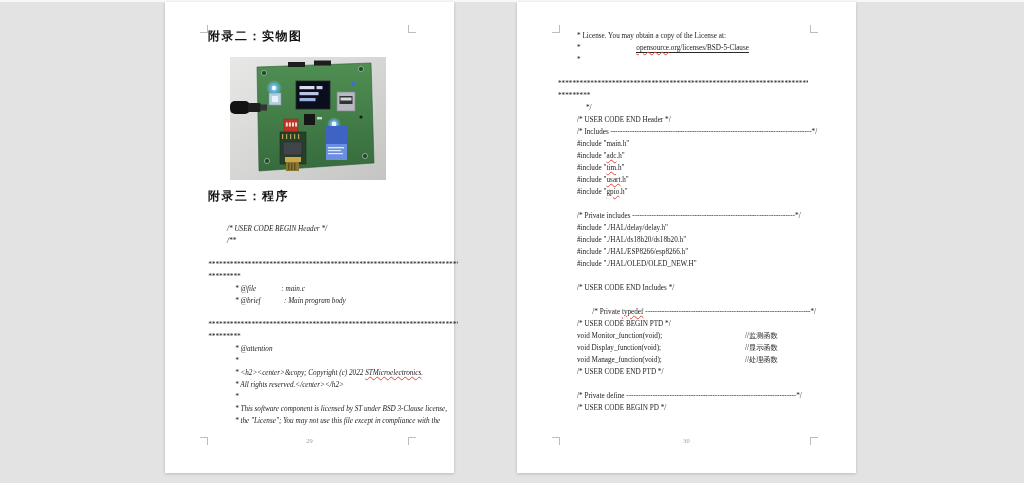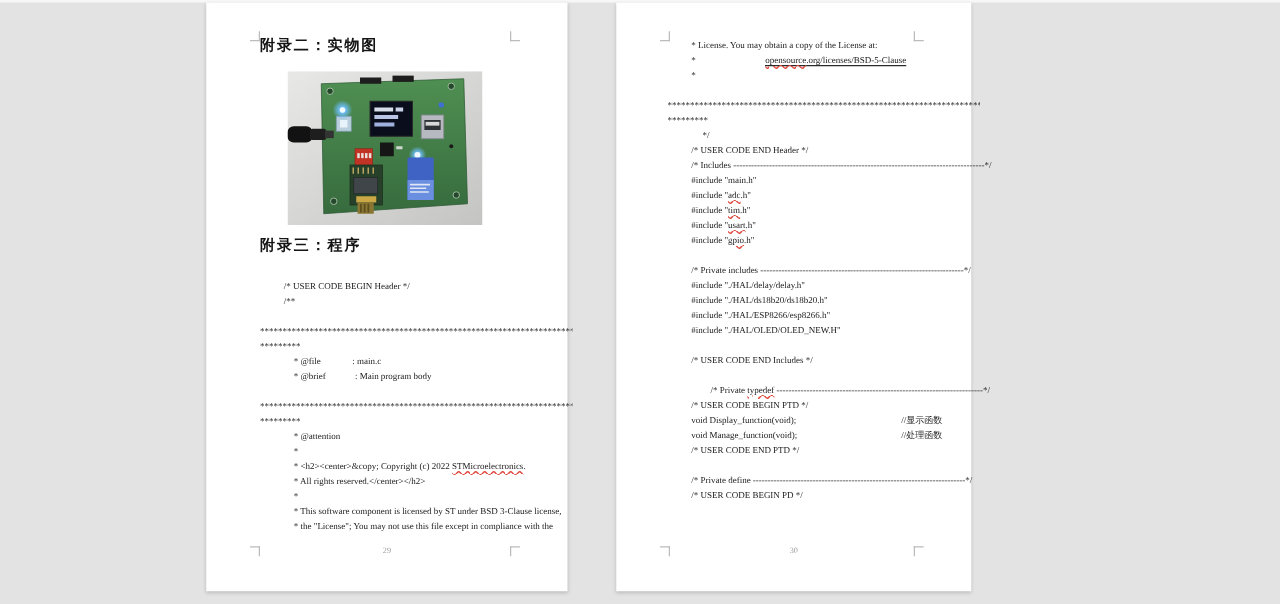--- a/index.html
+++ b/index.html
@@ -5,40 +5,40 @@
   * { margin:0; padding:0; box-sizing:border-box; }
   html,body { width:1024px; height:483px; overflow:hidden; }
   body { font-family:"Liberation Serif", serif; background:#e3e3e3; }
 
   .canvas { position:relative; width:1024px; height:483px; background:#e3e3e3; }
   .topline { position:absolute; top:0; left:0; width:1024px; height:2px; background:#f7f7f7; }
 
   .page { position:absolute; top:2px; height:471px; background:#ffffff;
           box-shadow:0 1px 3px rgba(0,0,0,.18); }
   .page-left  { left:165px; width:289px; }
-  .page-right { left:493px; width:284px; }
+  .page-right { left:517px; width:339px; }
 
   
   .crop { position:absolute; width:8px; height:8px; }
   .crop.tl { left:35px;  top:23px;    border-right:1px solid #bcbcbc; border-bottom:1px solid #bcbcbc; }
   .crop.tr { right:38px; top:23px;    border-left:1px solid #bcbcbc;  border-bottom:1px solid #bcbcbc; }
   .crop.bl { left:35px;  bottom:28px; border-right:1px solid #bcbcbc; border-top:1px solid #bcbcbc; }
   .crop.br { right:38px; bottom:28px; border-left:1px solid #bcbcbc;  border-top:1px solid #bcbcbc; }
 
   .h-appendix { position:absolute; left:43px; color:#141414;
                 font-family:"Liberation Sans", sans-serif; font-weight:bold;
                 font-size:12px; line-height:14px; letter-spacing:1.5px; }
   .h-a2 { top:27px; }
   .h-a3 { top:187px; }
 
   .photo { position:absolute; left:65px; top:55px; width:156px; height:123px; }
 
   .code { position:absolute; font-family:"Liberation Serif", serif;
           font-size:7.2px; color:#1c1c1c; width:258px; }
-  .code-left  { left:43px; top:221px; }
+  .code-left  { left:43px; top:221px;font-style:italic; }
   .code-right { left:41px; top:28px; }
   .cl { position:relative; height:12px; line-height:12px; white-space:pre; }
   .cl.clip { overflow:hidden; }
   .cl .sq { text-decoration:underline; text-decoration-style:wavy;
             text-decoration-color:#e0483e; text-decoration-thickness:1px;
             text-underline-offset:1px; }
   .cl .ul { border-bottom:.7px solid #2a2a2a; }
   .cl .cmt { position:absolute; top:0; }
 
   .pagenum { position:absolute; bottom:29px; left:0; width:100%; text-align:center;
@@ -187,20 +187,21 @@
         <div class="cl" style="padding-left: 19px;"><span>/* Private includes --------------------------------------------------------------------*/</span></div>
         <div class="cl" style="padding-left: 19px;"><span>#include "./HAL/delay/delay.h"</span></div>
         <div class="cl" style="padding-left: 19px;"><span>#include "./HAL/ds18b20/ds18b20.h"</span></div>
         <div class="cl" style="padding-left: 19px;"><span>#include "./HAL/ESP8266/esp8266.h"</span></div>
         <div class="cl" style="padding-left: 19px;"><span>#include "./HAL/OLED/OLED_NEW.H"</span></div>
         <div class="cl"></div>
         <div class="cl" style="padding-left: 19px;"><span>/* USER CODE END Includes */</span></div>
         <div class="cl"></div>
         <div class="cl" style="padding-left: 19px; text-align: right;"><span>/* Private </span><span class="sq">typedef</span><span> ---------------------------------------------------------------------*/</span></div>
         <div class="cl" style="padding-left: 19px;"><span>/* USER CODE BEGIN PTD */</span></div>
+        <div class="cl" style="padding-left: 19px;"><span>void Monitor_function(void);</span><span class="cmt" style="left: 187px;">//监测函数</span></div>
         <div class="cl" style="padding-left: 19px;"><span>void Display_function(void);</span><span class="cmt" style="left: 187px;">//显示函数</span></div>
         <div class="cl" style="padding-left: 19px;"><span>void Manage_function(void);</span><span class="cmt" style="left: 187px;">//处理函数</span></div>
         <div class="cl" style="padding-left: 19px;"><span>/* USER CODE END PTD */</span></div>
         <div class="cl"></div>
         <div class="cl" style="padding-left: 19px;"><span>/* Private define -----------------------------------------------------------------------*/</span></div>
         <div class="cl" style="padding-left: 19px;"><span>/* USER CODE BEGIN PD */</span></div>
       </div>
 
     <div class="pagenum">30</div>
   </div>

